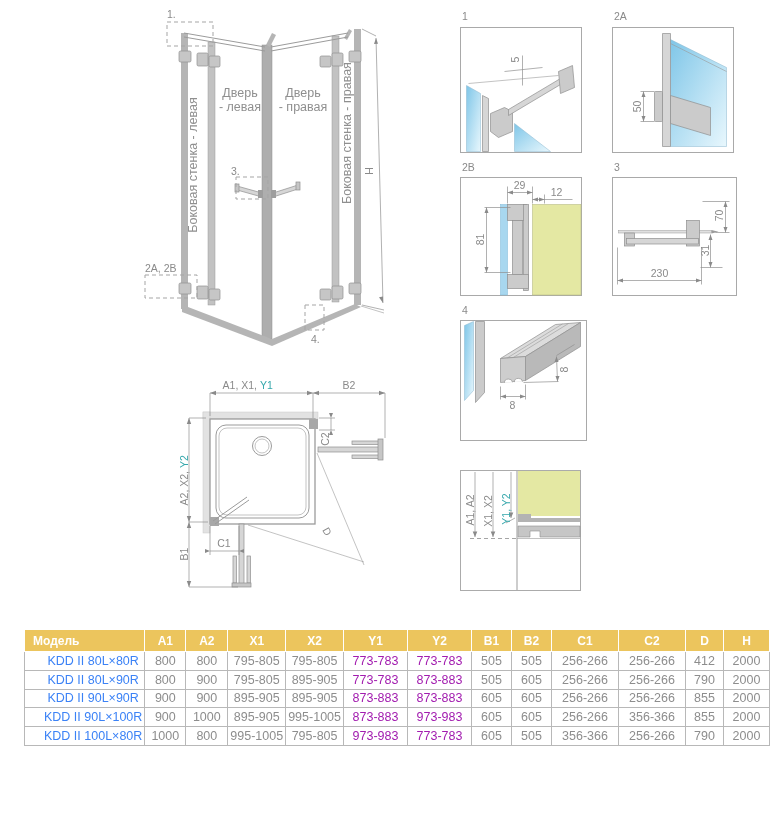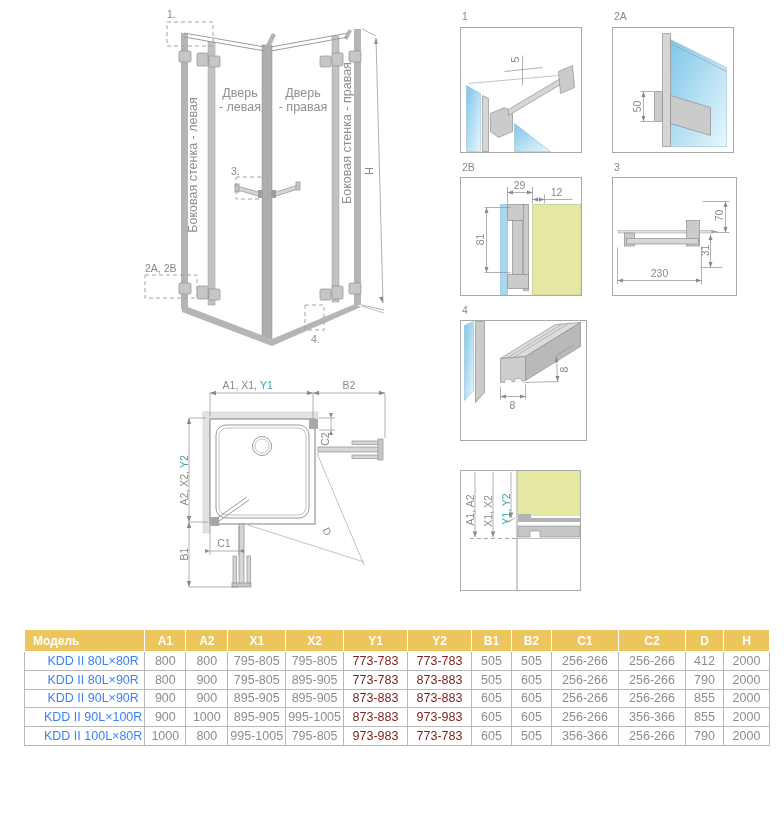--- a/index.html
+++ b/index.html
@@ -20,21 +20,21 @@
   .box{fill:#fff;stroke:#a9a9a9;stroke-width:1}
   
   table.spec{position:absolute;left:24px;top:629px;border-collapse:collapse;table-layout:fixed;
              font-size:12.5px;color:#8d8d8d;background:#fff}
   table.spec th{background:#ecc55d;color:#fff;font-weight:700;font-size:12px;height:19px;
                 border:1px solid #fff;text-align:center;overflow:hidden;white-space:nowrap}
   table.spec th:first-child{text-align:left;padding-left:8px}
   table.spec td{border:1px solid #b8b8b8;text-align:center;height:17.8px;padding:0 2px;
                 overflow:hidden;white-space:nowrap}
   table.spec td:first-child{text-align:center;padding-left:19px;color:#3b82f6}
-  table.spec td.teal{color:#7f1d1d}
+  table.spec td.teal{color:#a21caf}
 </style>
 </head>
 <body>
 
 <div class="page">
 
 <svg width="0" height="0" class="abs" aria-hidden="true">
   <defs>
     <linearGradient id="gblue" x1="0" y1="0" x2="1" y2="1">
       <stop offset="0" stop-color="#7fc6e8"></stop>

